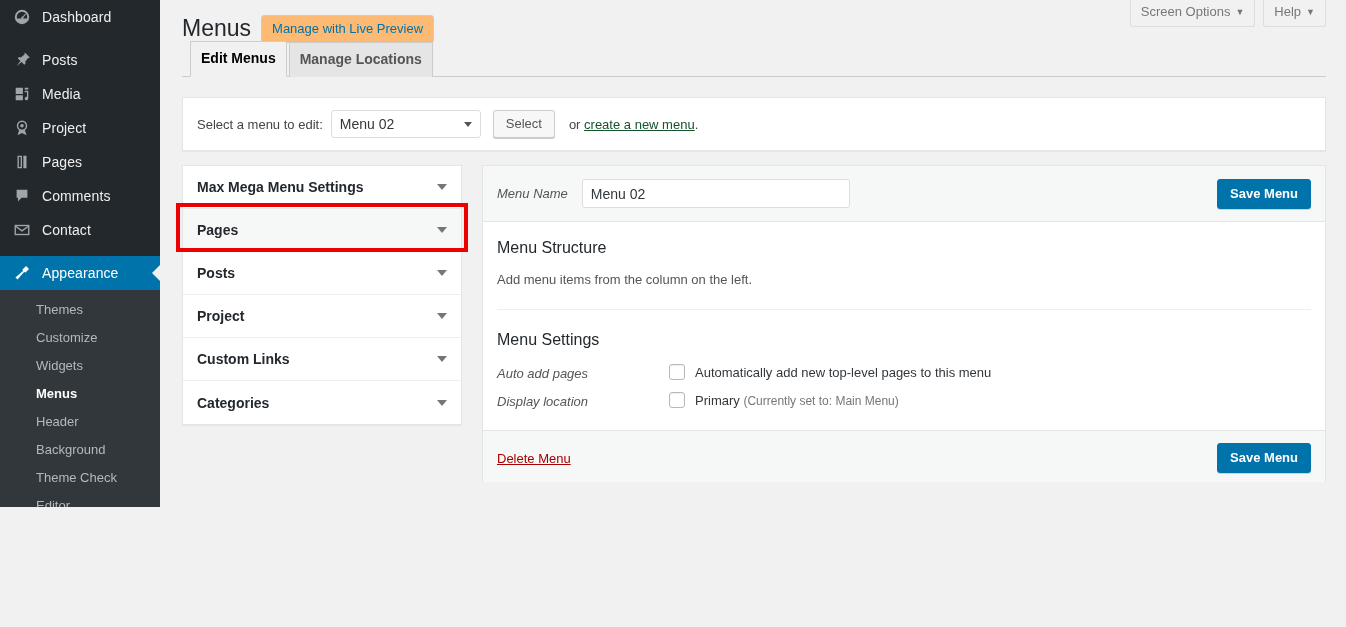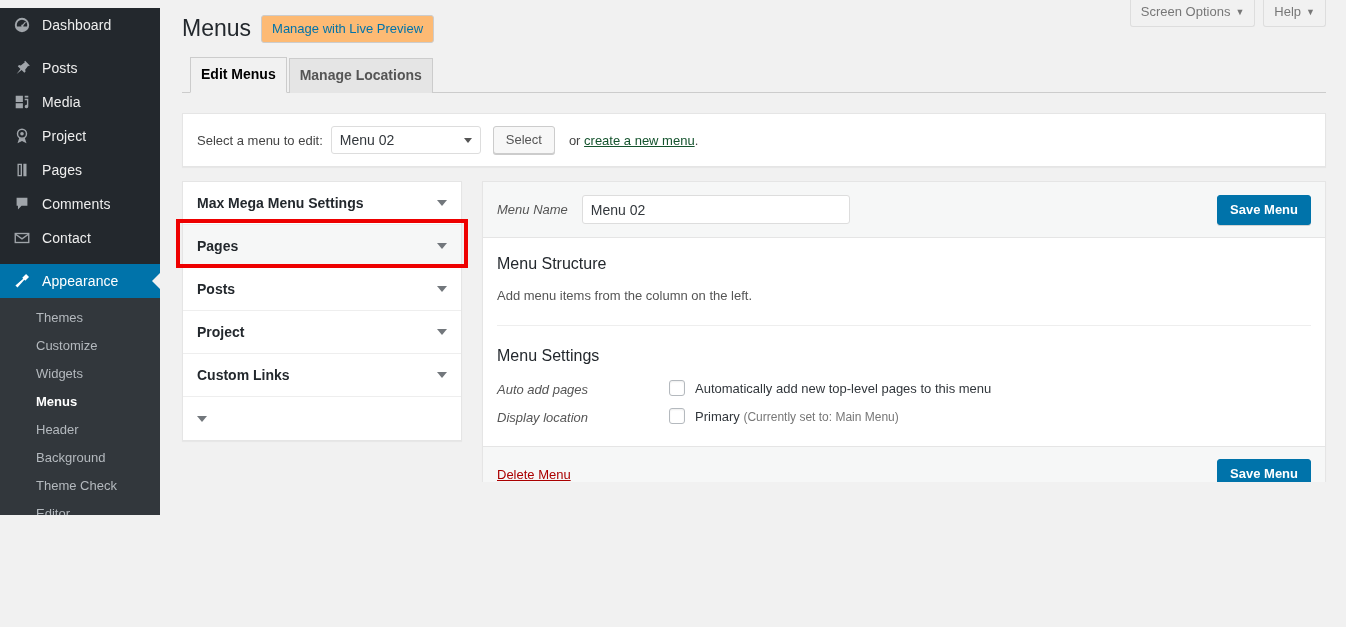--- a/index.html
+++ b/index.html
@@ -12,21 +12,20 @@
     color: #444;
   }
   .screen { position: relative; width: 1346px; height: 627px; display: flex; }
 
   
   .adminmenu {
     width: 160px; min-width: 160px; height: 507px;
     background: #23282d;
     position: relative;
     overflow: hidden;
-    margin-top: 8px;
   }
   .menu-top {
     display: flex; align-items: center;
     height: 34px;
     padding-left: 12px;
     color: #eee;
     font-size: 14px;
     position: relative;
   }
   .menu-top .mlabel { margin-left: 10px; letter-spacing: .1px; }
@@ -86,21 +85,20 @@
     line-height: 29px; padding-right: 10px;
   }
   .page-title-action {
     background: #fdba74; border: 1px solid #ccc; border-radius: 3px;
     color: #0073aa; font-size: 13px; line-height: 26px;
     padding: 0 10px; text-decoration: none; cursor: pointer;
     display: inline-block;
   }
 
   .nav-tab-wrapper {
-    margin-top: 16px;
     border-bottom: 1px solid #ccc;
     padding-left: 8px;
     line-height: inherit;
     height: 34px;
     display: flex;
     align-items: flex-end;
   }
   .nav-tab {
     display: inline-block;
     background: #e5e5e5;
@@ -465,20 +463,21 @@
           </div>
           <div class="acc-item">
             <span class="acc-title">Project</span>
             <span class="acc-arrow"></span>
           </div>
           <div class="acc-item">
             <span class="acc-title">Custom Links</span>
             <span class="acc-arrow"></span>
           </div>
           <div class="acc-item">
+            <span class="acc-title">Categories</span>
             <span class="acc-arrow"></span>
           </div>
         </div>
         <div class="redbox"></div>
       </div>
 
       <div class="col-right">
         <div class="postbox">
 
           <div class="menu-name-row">

